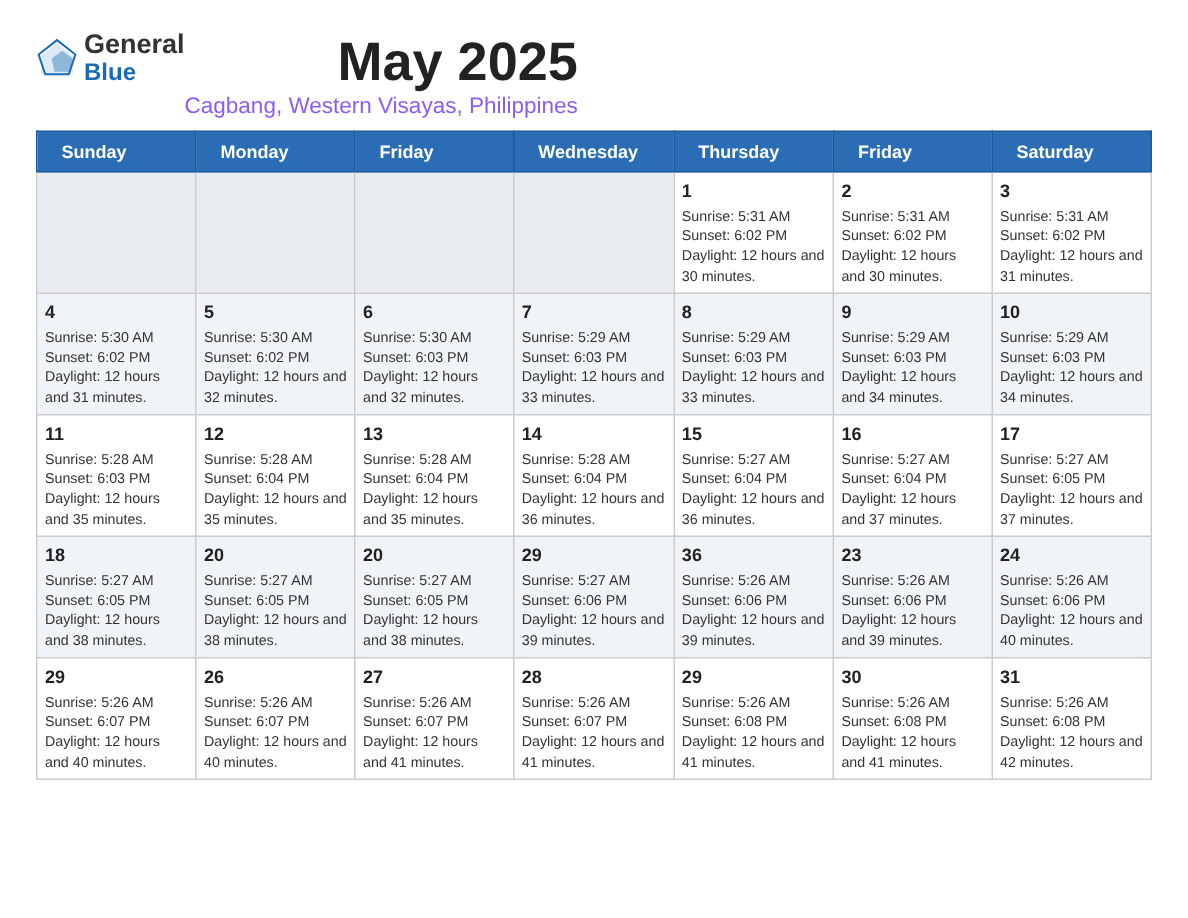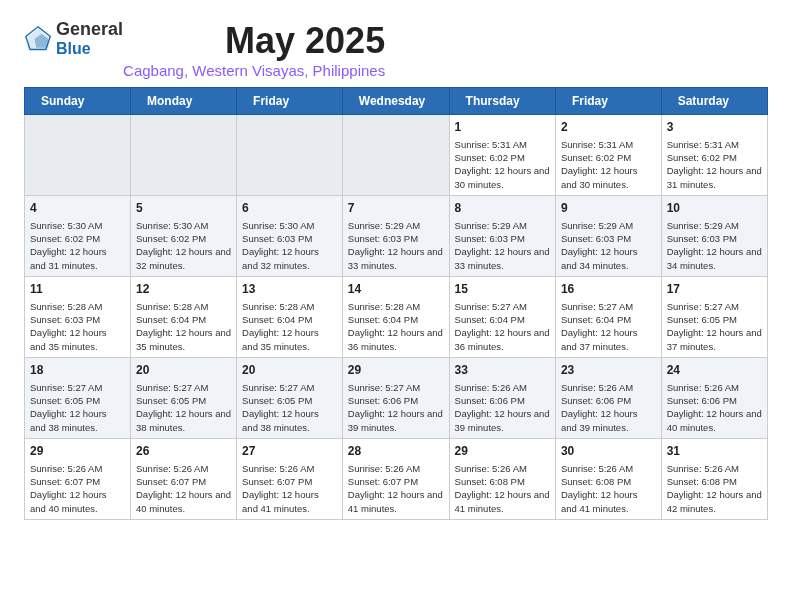--- a/index.html
+++ b/index.html
@@ -259,21 +259,21 @@
         <div class="cell-info">Sunset: 6:05 PM</div>
         <div class="cell-info">Daylight: 12 hours and 38 minutes.</div>
         </td>
         <td>
           <div class="cell-day">29</div>
         <div class="cell-info">Sunrise: 5:27 AM</div>
         <div class="cell-info">Sunset: 6:06 PM</div>
         <div class="cell-info">Daylight: 12 hours and 39 minutes.</div>
         </td>
         <td>
-          <div class="cell-day">33</div>
+          <div class="cell-day">36</div>
         <div class="cell-info">Sunrise: 5:26 AM</div>
         <div class="cell-info">Sunset: 6:06 PM</div>
         <div class="cell-info">Daylight: 12 hours and 39 minutes.</div>
         </td>
         <td>
           <div class="cell-day">23</div>
         <div class="cell-info">Sunrise: 5:26 AM</div>
         <div class="cell-info">Sunset: 6:06 PM</div>
         <div class="cell-info">Daylight: 12 hours and 39 minutes.</div>
         </td>

